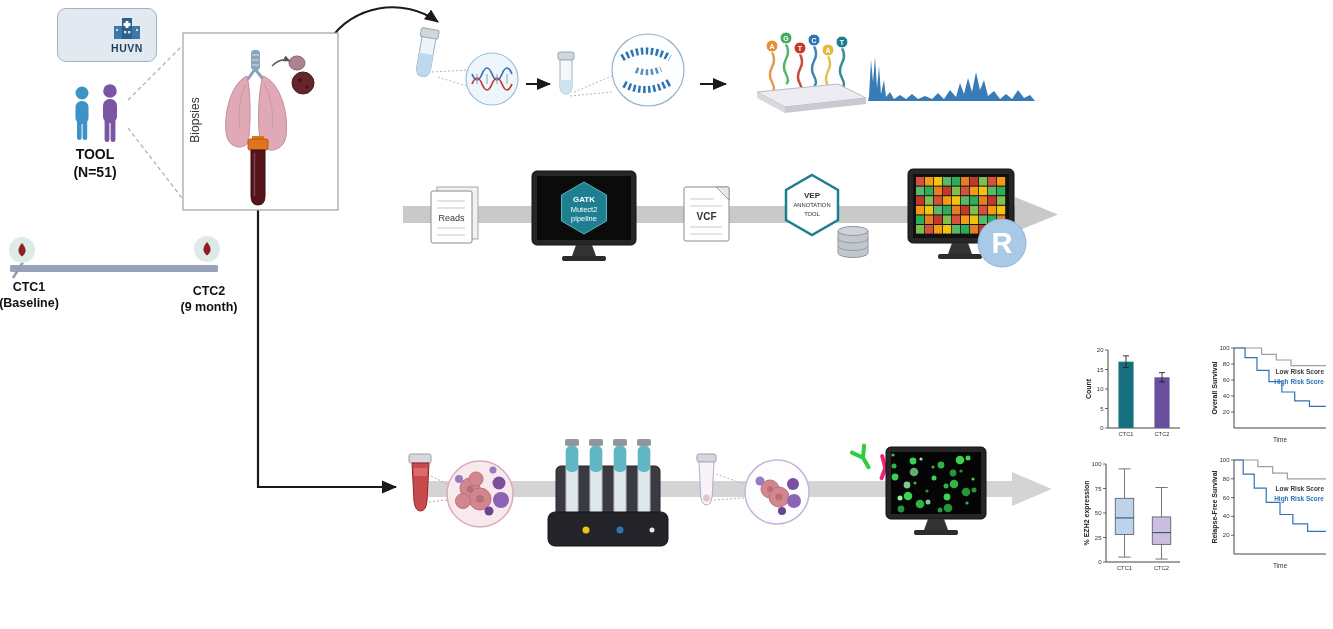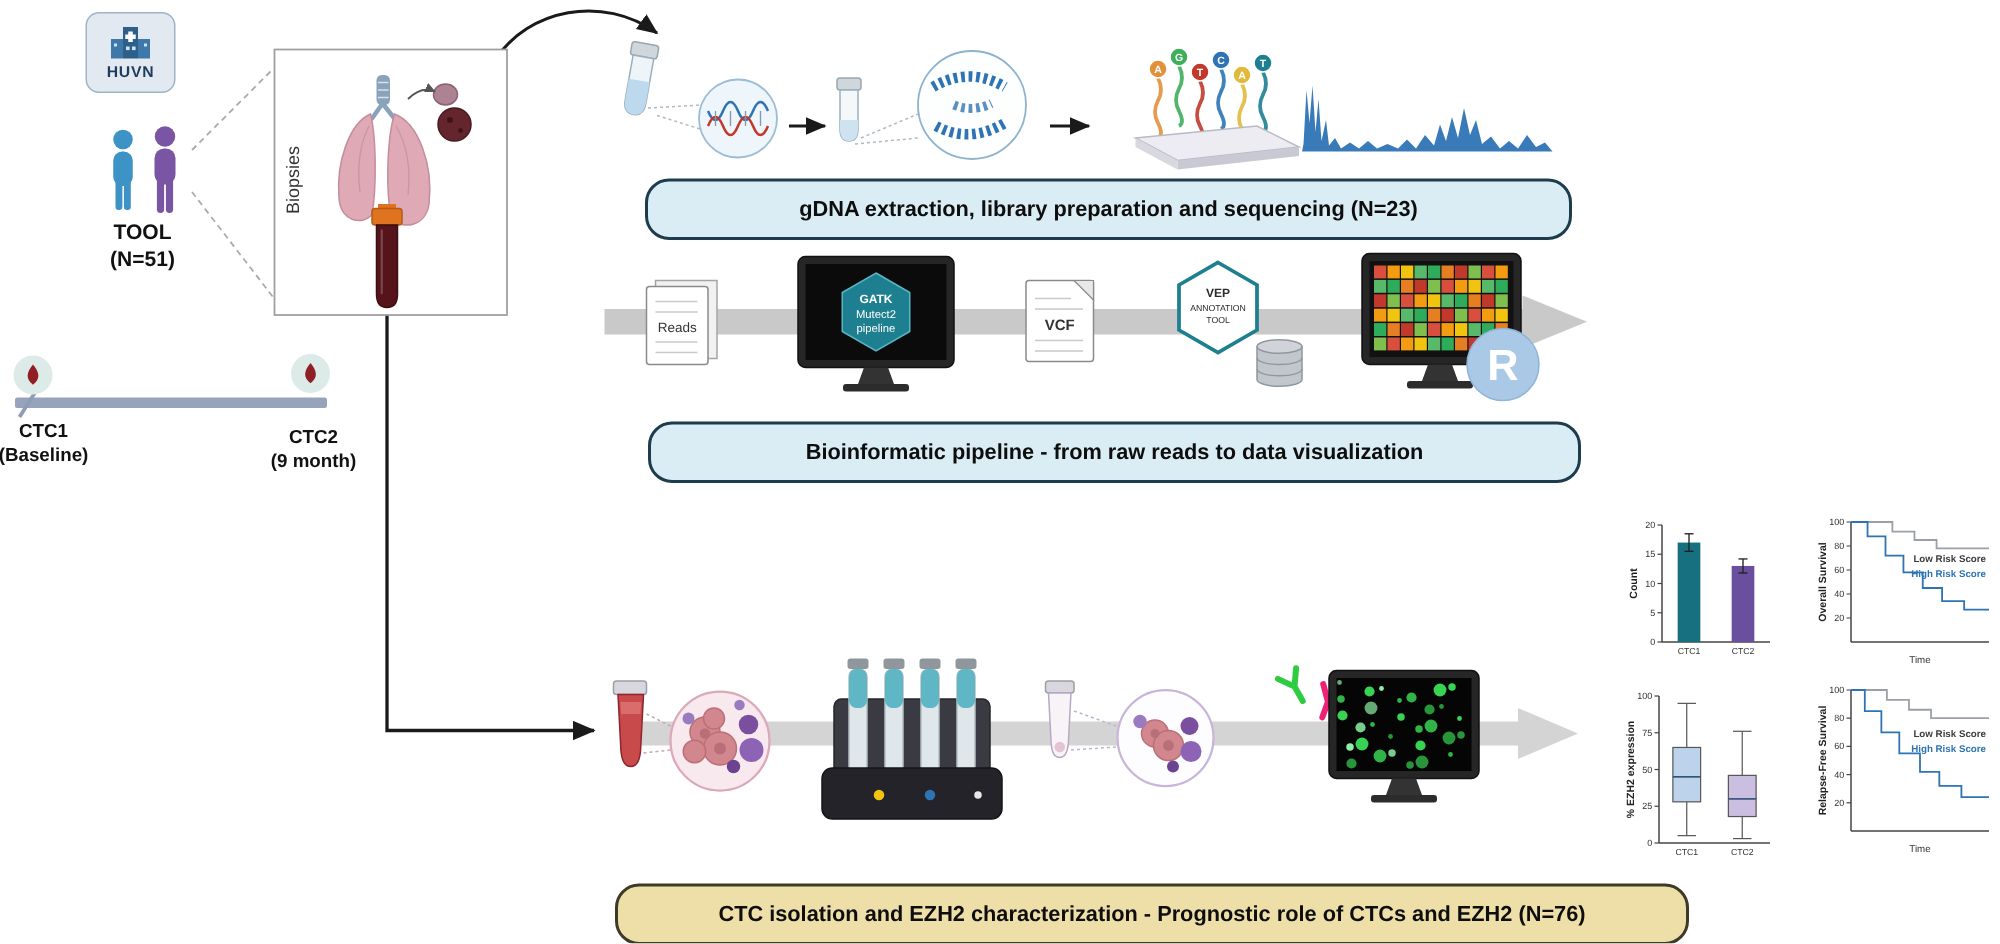--- a/index.html
+++ b/index.html
@@ -9,21 +9,21 @@
   svg text{font-family:"Liberation Sans",sans-serif;}
 
   .banner{position:absolute;display:flex;align-items:center;justify-content:center;
           border:2px solid #1d3c4e;background:#daedf5;border-radius:16px;
           font-weight:bold;font-size:14.5px;color:#0e0e0e;text-align:center;}
   #banner-seq{left:430px;top:119px;width:614px;height:37px;}
   #banner-bio{left:432px;top:281px;width:618px;height:37px;}
   #banner-ctc{left:410px;top:589px;width:712px;height:37px;background:#eedfa9;border-color:#3f3a28;}
 
   #huvn-box{left:57px;top:8px;width:58px;height:52px;background:#e3e9f0;border:1.5px solid #9fb3c6;
-            border-radius:9px;display:flex;flex-direction:column;align-items:center;justify-content:center;gap:1px;}
+            border-radius:9px;display:flex;flex-direction:column;align-items:center;justify-content:center;gap:1px;padding-left:40px;}
   #huvn-box .huvn-label{font-weight:bold;font-size:10.5px;color:#1d3c5e;letter-spacing:.5px;}
 
   #nsclc-label{left:53px;top:146px;width:84px;text-align:center;font-weight:bold;font-size:14px;line-height:1.25;}
   #biopsies-label{left:161px;top:112px;width:70px;height:16px;text-align:center;font-size:12px;color:#333;
                   transform:rotate(-90deg);}
   .tl-label{position:absolute;width:70px;text-align:center;font-weight:bold;font-size:12.5px;line-height:1.25;}
   #ctc1-label{left:-6px;top:280px;}
   #ctc2-label{left:174px;top:284px;}
 
   .mini-chart{position:absolute;}
@@ -441,23 +441,20 @@
 
   <div id="ctc1-label" class="tl-label">
     <div>CTC1</div>
     <div>(Baseline)</div>
   </div>
   <div id="ctc2-label" class="tl-label">
     <div>CTC2</div>
     <div>(9 month)</div>
   </div>
 
-  <div id="banner-seq" class="banner">gDNA extraction, library preparation and sequencing (N=23)</div>
-  <div id="banner-bio" class="banner">Bioinformatic pipeline - from raw reads to data visualization</div>
-  <div id="banner-ctc" class="banner">CTC isolation and EZH2 characterization - Prognostic role of CTCs and EZH2 (N=76)</div>
 
   <div id="chart-ctc_count" class="mini-chart"><svg width="104" height="102" xmlns="http://www.w3.org/2000/svg">
         <line x1="23" y1="86" x2="26" y2="86" stroke="#444" stroke-width="0.8"></line>
         <text x="21.5" y="88" font-size="6" text-anchor="end" fill="#333">0</text>
         <line x1="23" y1="66.5" x2="26" y2="66.5" stroke="#444" stroke-width="0.8"></line>
         <text x="21.5" y="68.5" font-size="6" text-anchor="end" fill="#333">5</text>
         <line x1="23" y1="47" x2="26" y2="47" stroke="#444" stroke-width="0.8"></line>
         <text x="21.5" y="49" font-size="6" text-anchor="end" fill="#333">10</text>
         <line x1="23" y1="27.5" x2="26" y2="27.5" stroke="#444" stroke-width="0.8"></line>
         <text x="21.5" y="29.5" font-size="6" text-anchor="end" fill="#333">15</text>

